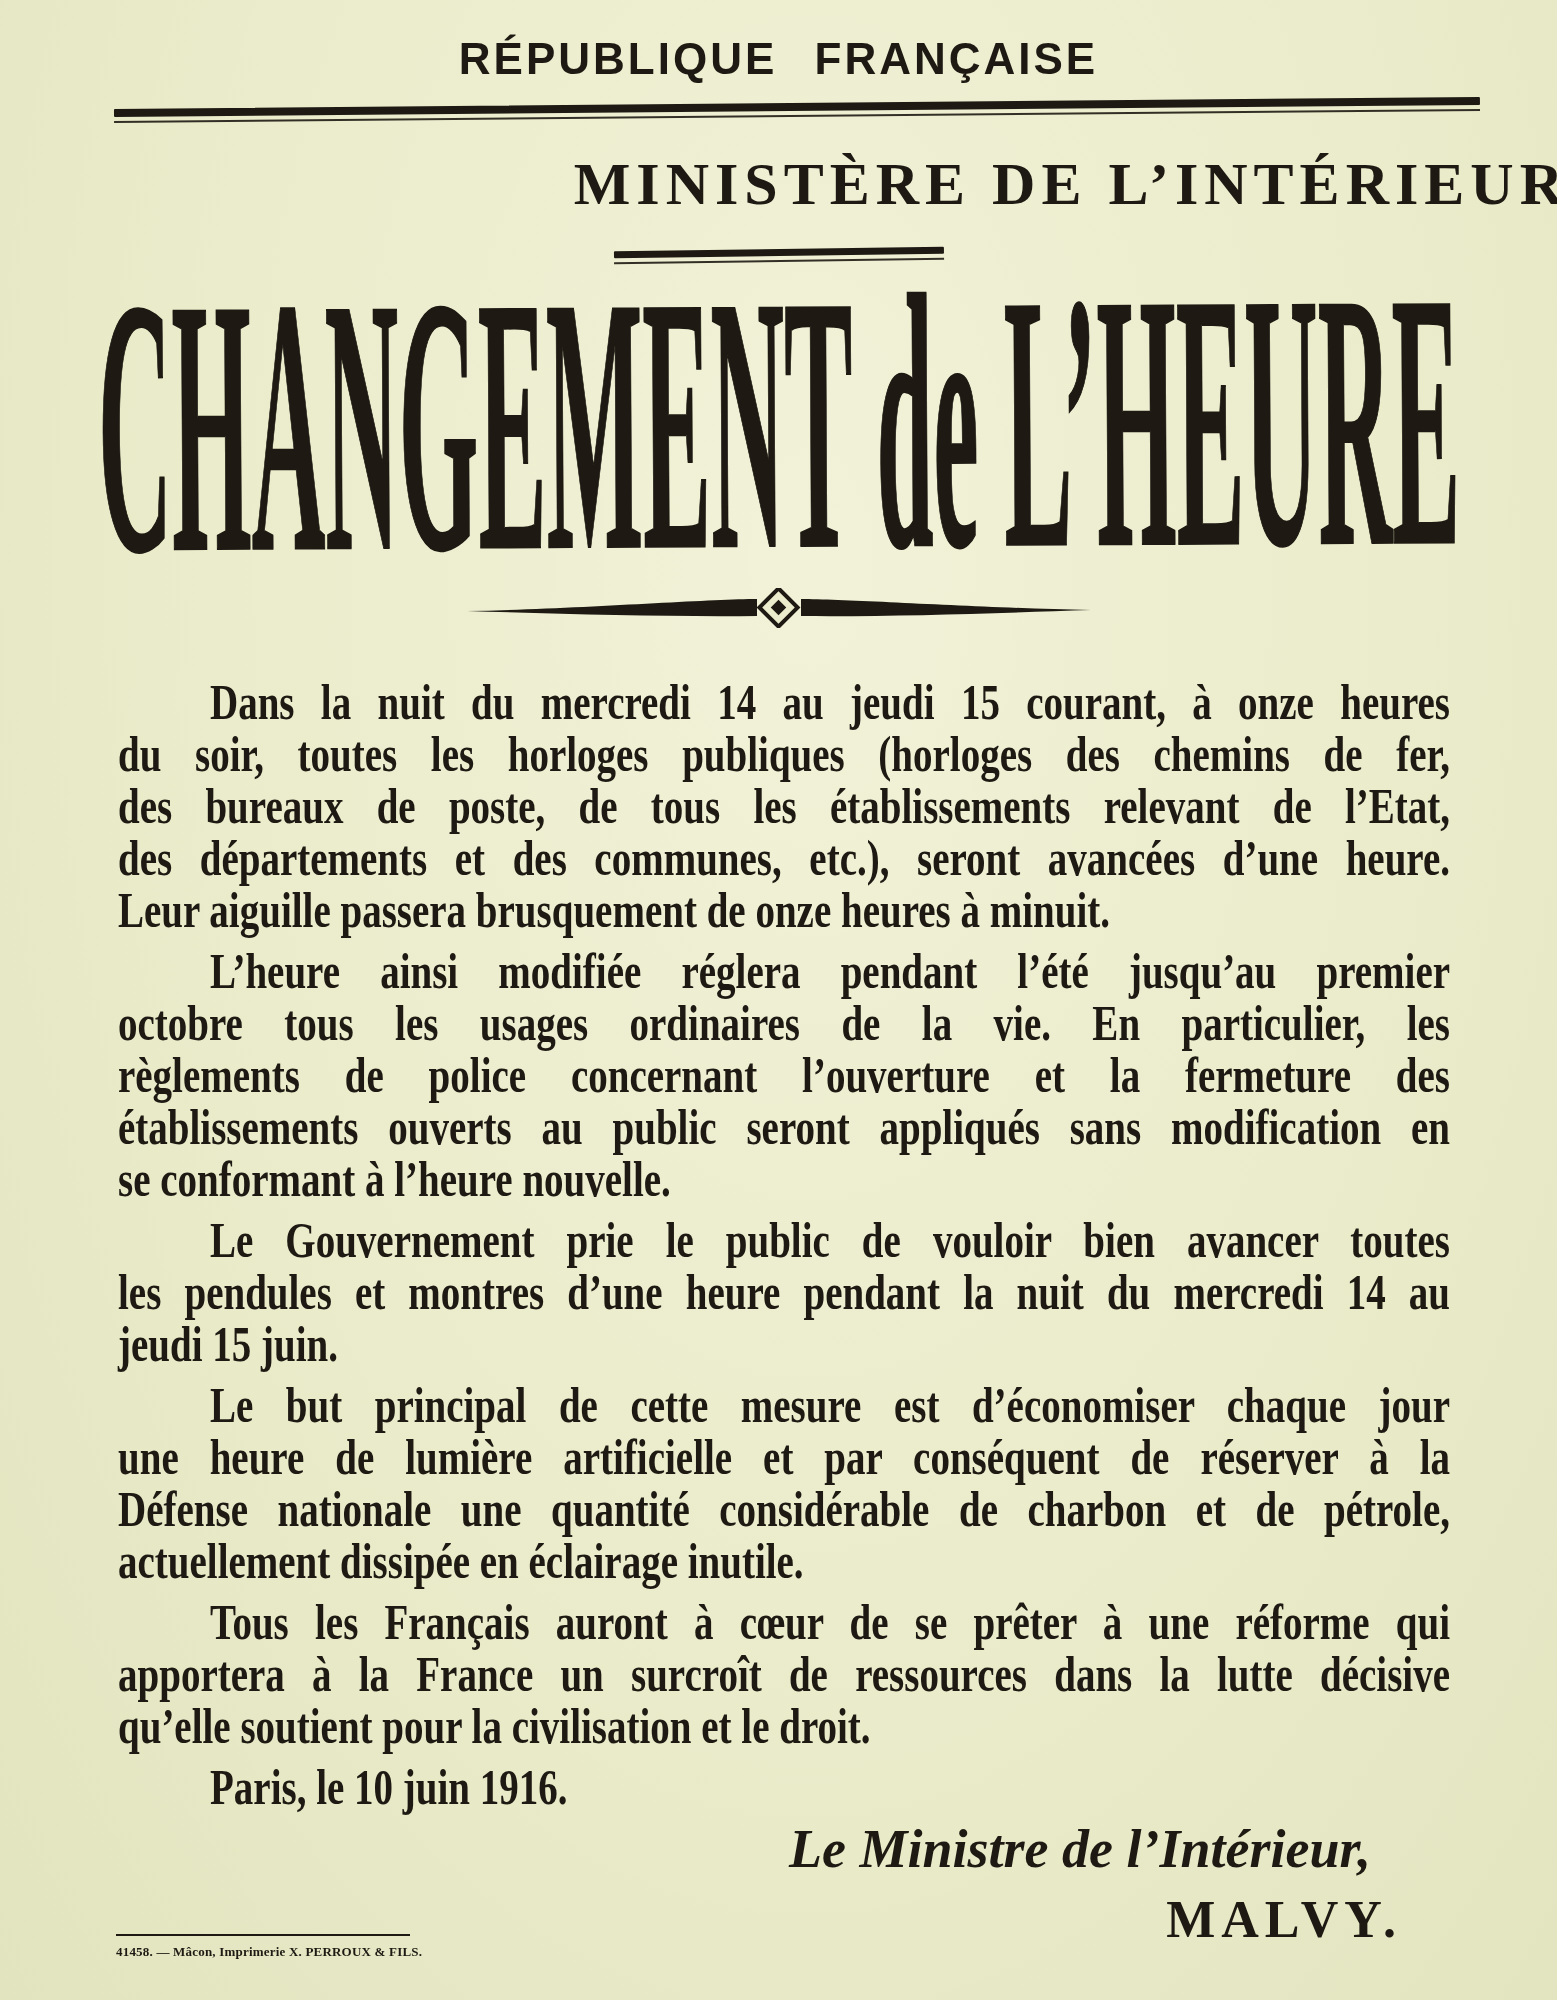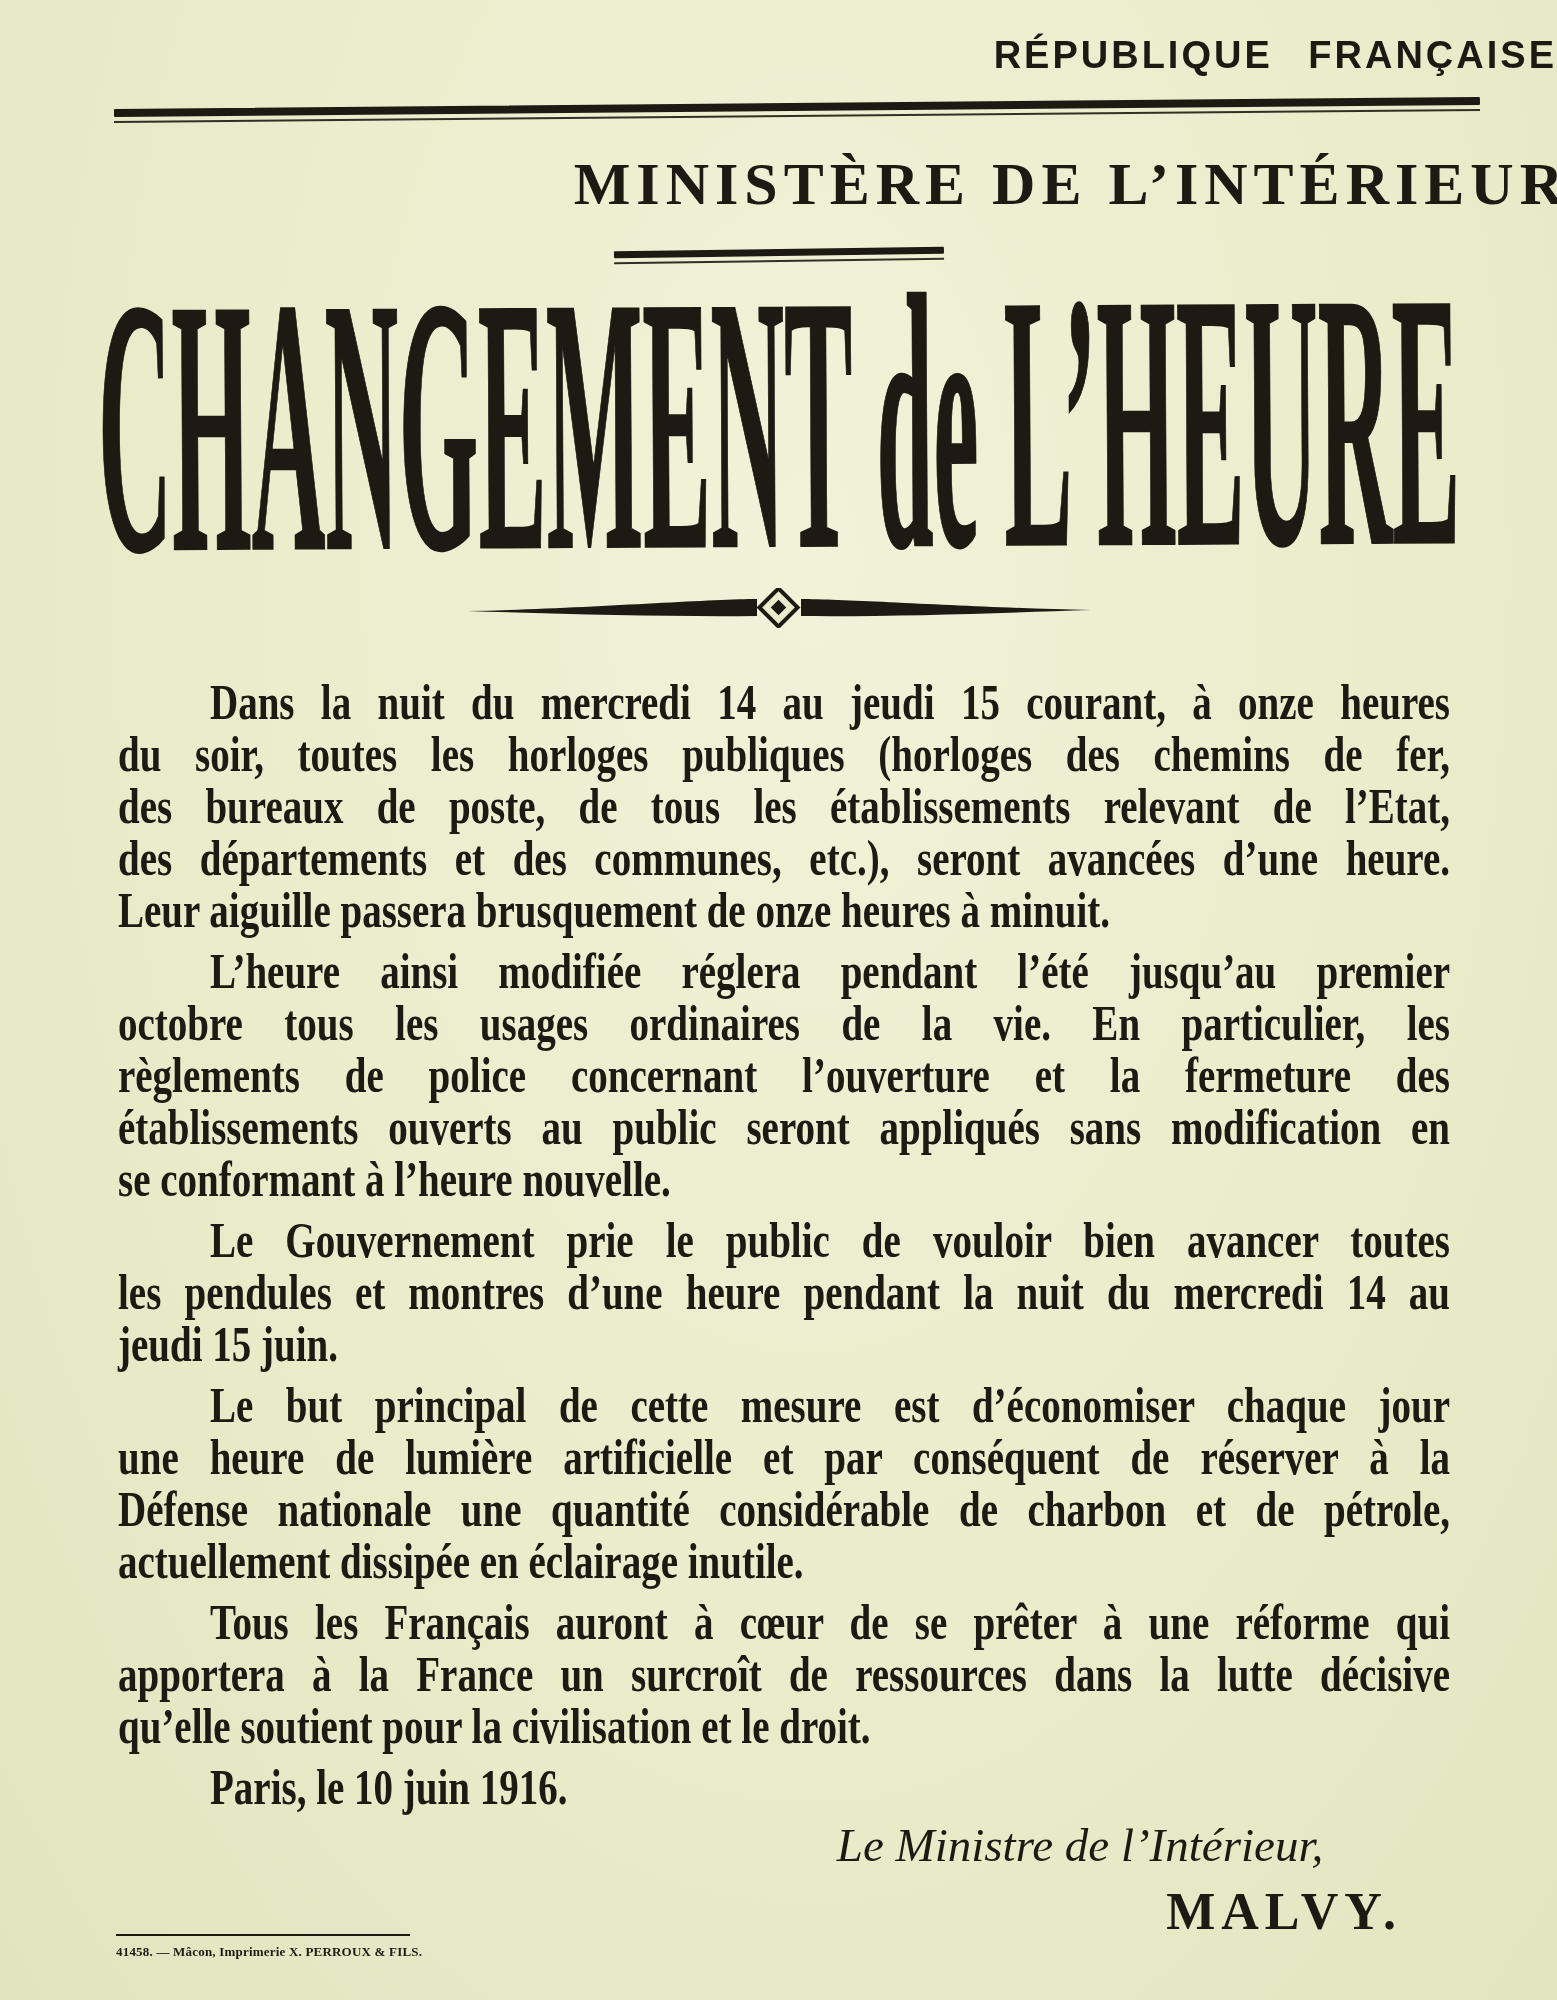--- a/index.html
+++ b/index.html
@@ -13,23 +13,23 @@
     background:#d8d9ba;
   }
   .poster{
     position:relative;width:1557px;height:2000px;overflow:hidden;
     background:radial-gradient(ellipse at 52% 28%, #f1f2d8 0%, var(--paper) 52%, #e2e4bf 100%);
     color:var(--ink);
   }
   
   .republic{
     position:absolute;top:34px;left:0;width:100%;
-    text-align:right;
+    text-align:center;
     font-family:"Liberation Sans","DejaVu Sans",sans-serif;
-    font-weight:700;font-size:38px;letter-spacing:3px;word-spacing:22px;
+    font-weight:700;font-size:44px;letter-spacing:3px;word-spacing:22px;
     color:var(--ink);
   }
   .rule-pair{position:absolute;}
   .rule-pair .thick{height:8px;background:var(--ink);border-radius:1px;}
   .rule-pair .thin{height:2px;background:var(--ink);margin-top:4px;opacity:.9;}
   .rule-top{top:103px;left:114px;width:1366px;transform:rotate(-0.5deg);}
   .ministry{
     position:absolute;top:150px;left:12px;width:100%;
     text-align:right;font-weight:700;font-size:60px;letter-spacing:6px;
     color:var(--ink);
@@ -53,21 +53,21 @@
     transform:scale(1,1.3);transform-origin:0 0;
     color:var(--ink);
     letter-spacing:0px;
   }
   .para{margin:0 0 7px 0;}
   .line{text-align:justify;text-align-last:justify;}
   .line.first{text-indent:92px;}
   .line.last{text-align-last:left;}
   
   .signature{position:absolute;top:1818px;left:758px;width:644px;text-align:center;color:var(--ink);}
-  .sig-role{font-style:italic;font-weight:400;font-size:47px;}
+  .sig-role{font-style:italic;font-weight:700;font-size:54px;}
   .sig-name{font-weight:700;font-size:52px;letter-spacing:6px;margin-top:10px;text-align:right;}
   
   .imprint{
     position:absolute;top:1934px;left:116px;width:294px;
     border-top:2px solid var(--ink);padding-top:8px;
     font-size:13px;font-weight:700;white-space:nowrap;
     color:var(--ink);letter-spacing:.2px;
   }
 </style>
 </head>

